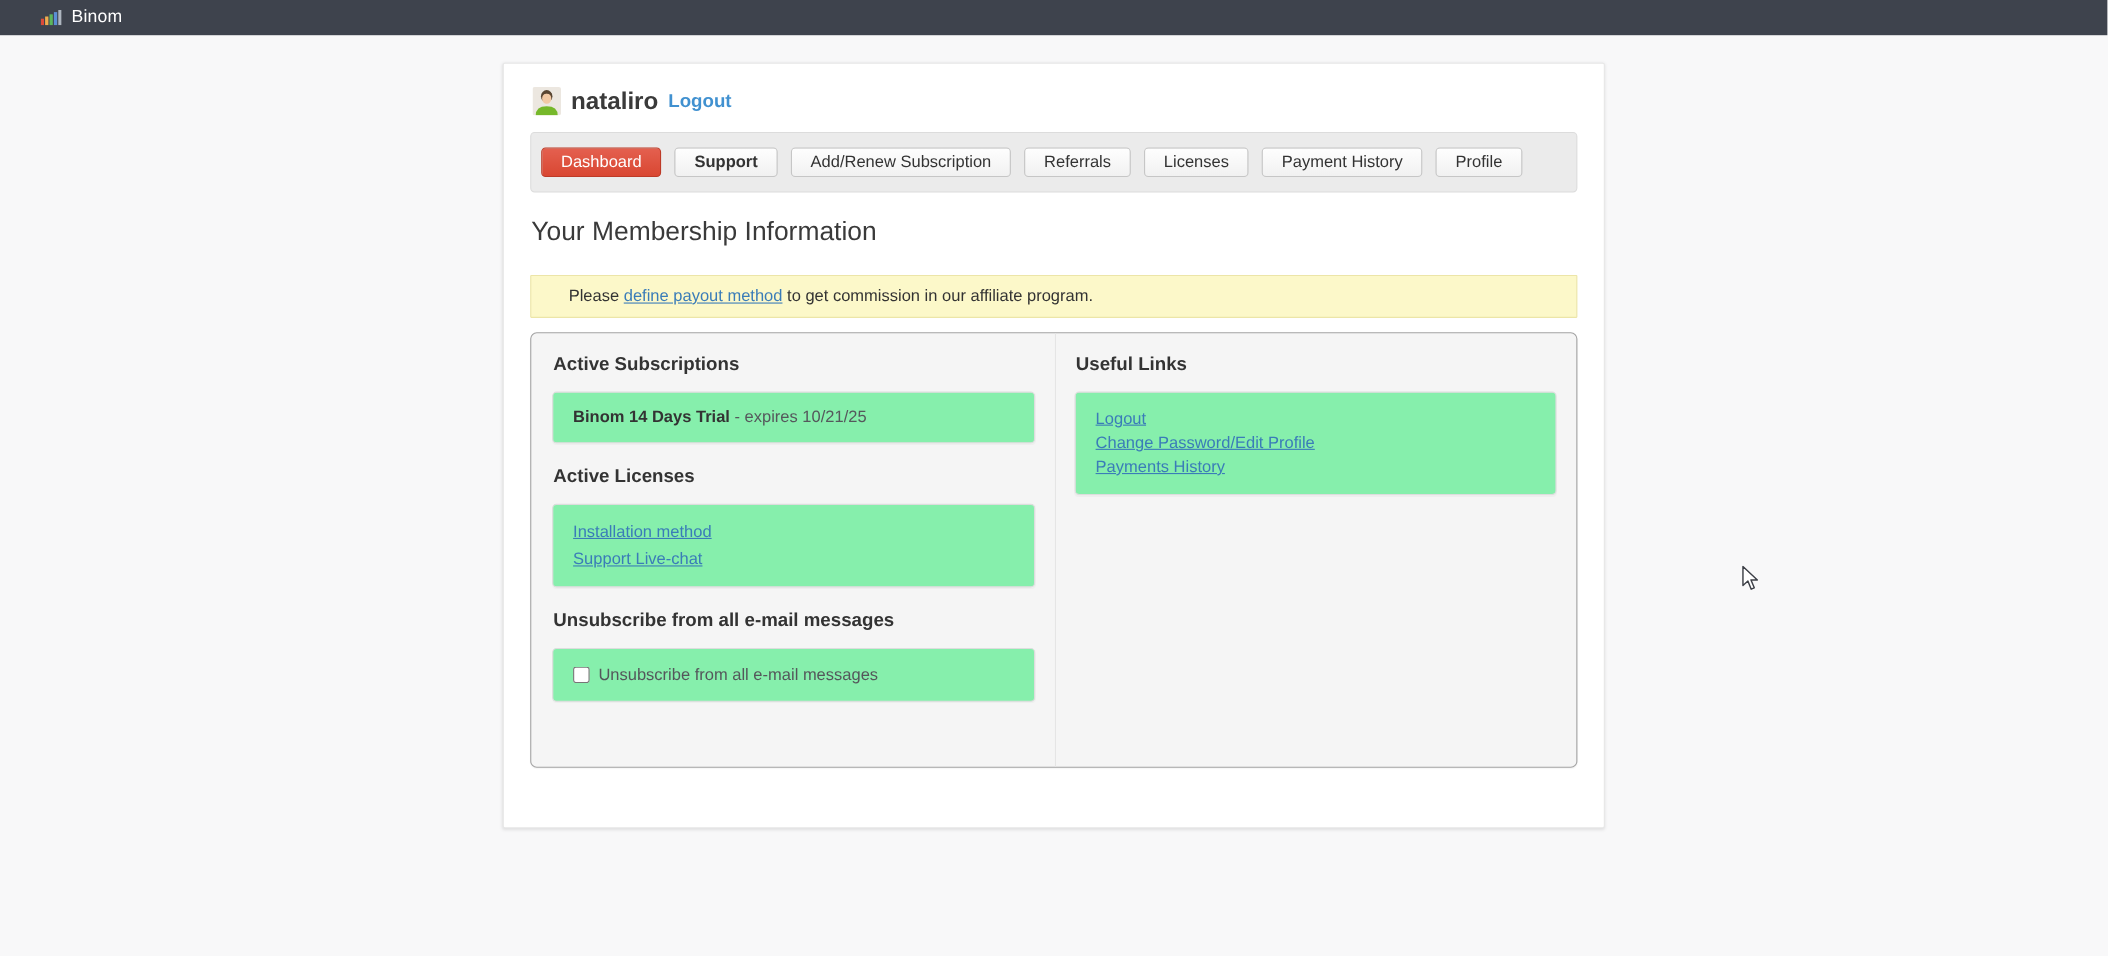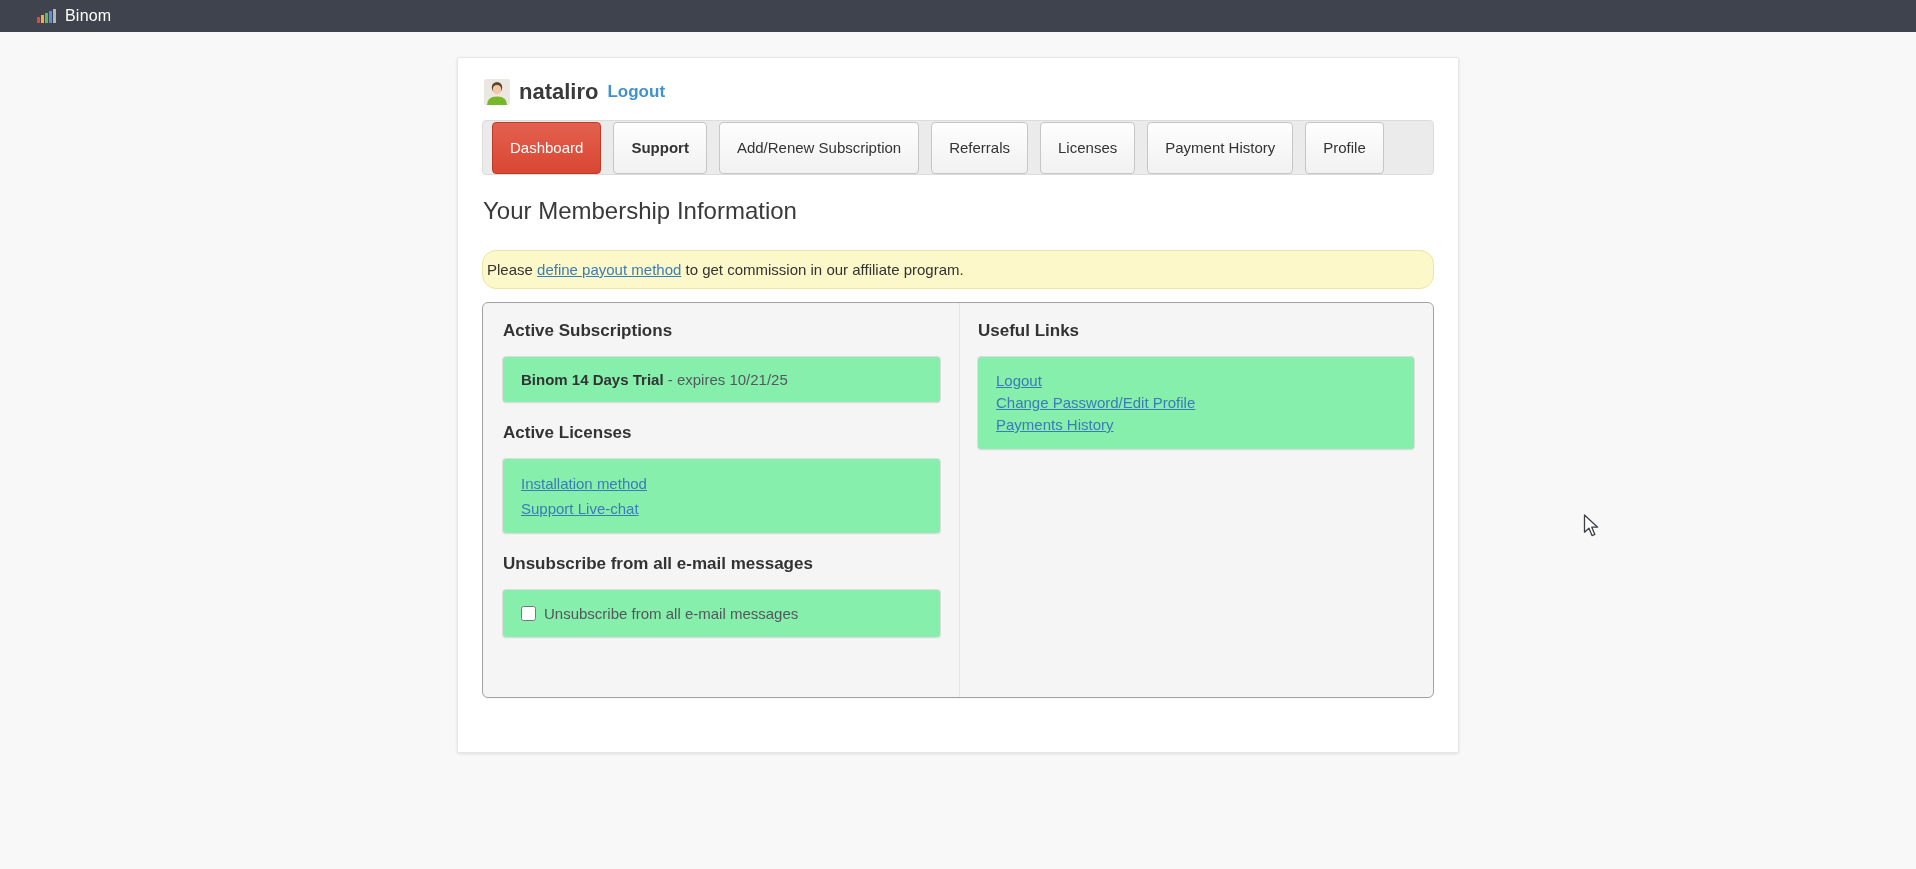--- a/index.html
+++ b/index.html
@@ -31,34 +31,34 @@
   .user-row{display:flex;align-items:center;gap:9px;margin:1px 0 15px 2px;}
   .avatar{width:26px;height:26px;border-radius:2px;overflow:hidden;flex:0 0 auto;}
   .username{font-size:22px;font-weight:700;color:#3a3a3a;}
   .logout-link{font-size:17px;font-weight:700;color:var(--logout-blue);text-decoration:none;}
   
   .nav-strip{
     background:#ebebeb;border:1px solid #dcdcdc;border-radius:4px;height:55px;
     display:flex;align-items:center;gap:12px;padding:0 9px;
   }
   .nav-btn{
-    height:52px;padding:0 17px;border:1px solid #c6c6c6;border-radius:4px;
+    height:27px;padding:0 17px;border:1px solid #c6c6c6;border-radius:4px;
     background:linear-gradient(#fefefe,#f1f1f1);
     font-family:inherit;font-size:15px;color:#333;display:flex;align-items:center;cursor:pointer;white-space:nowrap;
   }
   .nav-btn.bold{font-weight:700;}
   .nav-btn.active{
     background:linear-gradient(#e4604f,#d94732);
     border-color:var(--accent-red-dark);color:#fff;
   }
   .page-title{font-size:24px;font-weight:400;color:#3a3a3a;margin:22px 0 25px 1px;}
   
   .notice{
-    background:var(--notice-bg);border:1px solid var(--notice-border);border-radius:14px;
-    height:39px;display:flex;align-items:center;padding:0 4px;margin-bottom:13px;
+    background:var(--notice-bg);border:1px solid var(--notice-border);border-radius:1px;
+    height:39px;display:flex;align-items:center;padding:0 34px;margin-bottom:13px;
   }
   .notice a{color:var(--link-blue);text-decoration:underline;cursor:pointer;}
   .notice span{white-space:pre;}
   
   .panel{
     height:396px;background:#f5f5f5;border:1px solid #a3a3a3;border-radius:6px;
     display:flex;box-shadow:0 1px 1px rgba(0,0,0,.04);
   }
   .col-left{width:476px;padding:13px 18px 0 19px;}
   .col-right{flex:1;border-left:1px solid #e5e5e5;padding:13px 18px 0 17px;}

